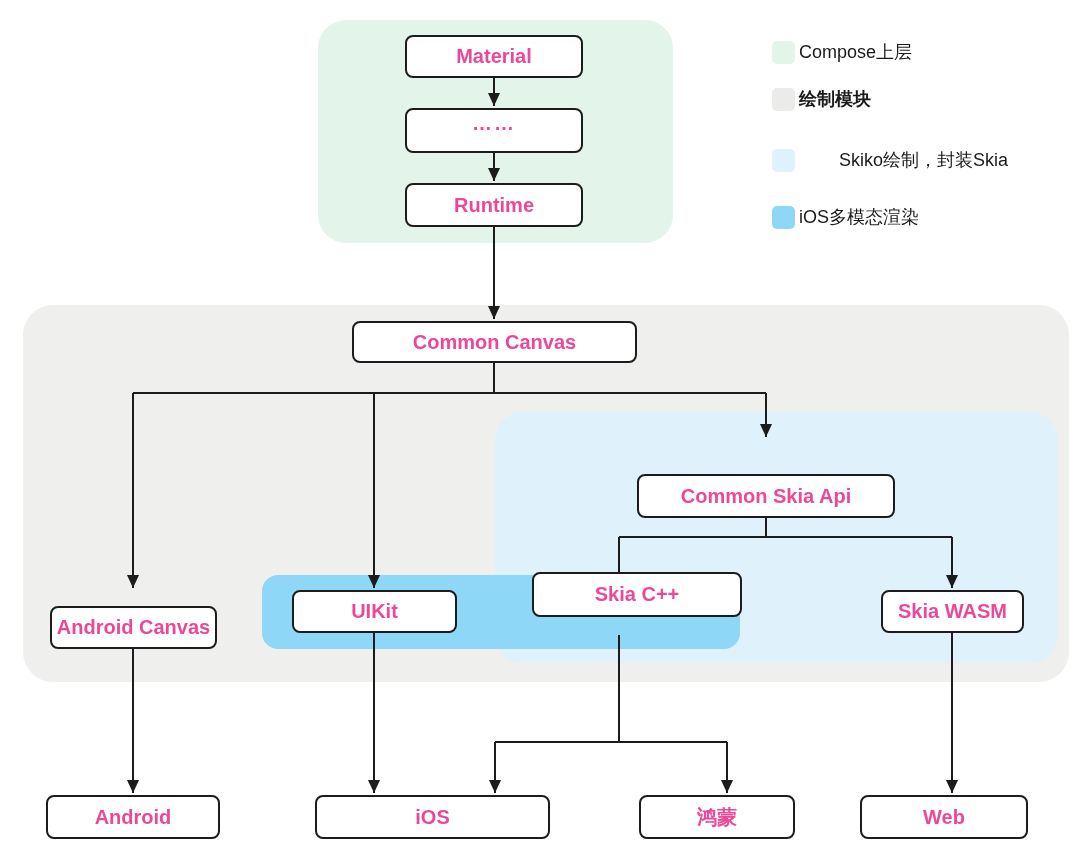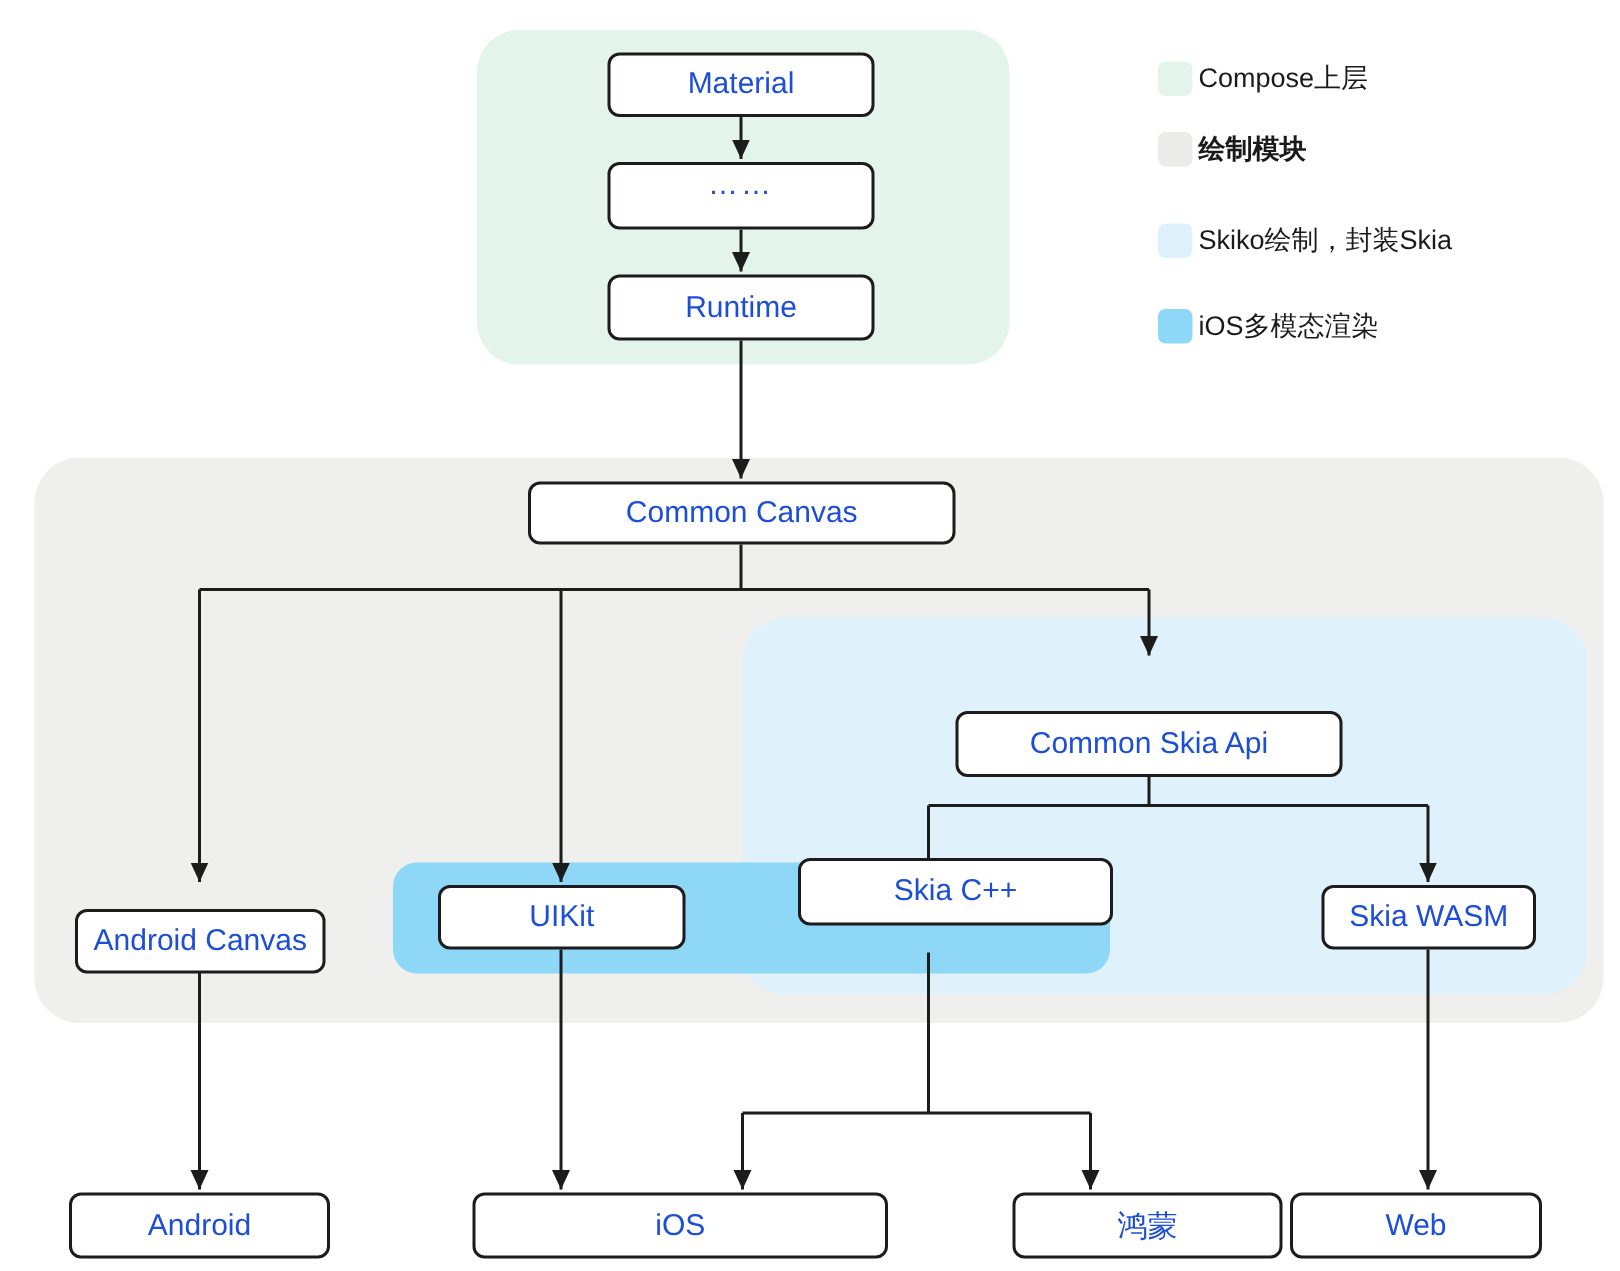--- a/index.html
+++ b/index.html
@@ -6,21 +6,21 @@
   .stage {
     position:relative; width:1080px; height:847px; background:#ffffff;
     font-family:"Liberation Sans", sans-serif; overflow:hidden;
   }
   .container { position:absolute; z-index:1; }
   svg.edges { position:absolute; left:0; top:0; z-index:2; }
   .node {
     position:absolute; z-index:3; background:#ffffff;
     border:2px solid #1c1c1c; border-radius:8px; box-sizing:border-box;
     display:flex; align-items:center; justify-content:center;
-    font-size:20px; color:#1d4ed8; white-space:nowrap;
+    font-size:20px; color:#ec4899; white-space:nowrap;font-weight:bold;
   }
   [data-name="node-dots"] { padding-bottom:14px; letter-spacing:2px; }
   .legend-item { position:absolute; z-index:3; display:flex; align-items:center; }
   .legend-swatch { width:23px; height:23px; border-radius:5px; flex:0 0 auto; }
   .legend-label { font-size:18px; color:#1a1a1a; margin-left:4px; white-space:nowrap; }
 </style>
 </head>
 <body>
 
 <div class="stage" id="stage" data-name="diagram-canvas">
@@ -57,32 +57,32 @@
     <div class="node" data-name="node-material" style="left: 405px; top: 35px; width: 178px; height: 43px;">Material</div>
     <div class="node" data-name="node-dots" style="left: 405px; top: 108px; width: 178px; height: 45px;">……</div>
     <div class="node" data-name="node-runtime" style="left: 405px; top: 183px; width: 178px; height: 44px;">Runtime</div>
     <div class="node" data-name="node-common-canvas" style="left: 352px; top: 321px; width: 285px; height: 42px;">Common Canvas</div>
     <div class="node" data-name="node-common-skia-api" style="left: 637px; top: 439px; width: 258px; height: 44px; margin-top: 35px;">Common Skia Api</div>
     <div class="node" data-name="node-android-canvas" style="left: 50px; top: 590px; width: 167px; height: 43px; margin-top: 16px;">Android Canvas</div>
     <div class="node" data-name="node-uikit" style="left: 292px; top: 590px; width: 165px; height: 43px; text-align: right;">UIKit</div>
     <div class="node" data-name="node-skia-cpp" style="left: 532px; top: 572px; width: 210px; height: 45px;">Skia C++</div>
     <div class="node" data-name="node-skia-wasm" style="left: 881px; top: 590px; width: 143px; height: 43px;">Skia WASM</div>
     <div class="node" data-name="node-android" style="left: 46px; top: 795px; width: 174px; height: 44px;">Android</div>
-    <div class="node" data-name="node-ios" style="left: 315px; top: 795px; width: 277px; height: 44px;">iOS</div>
-    <div class="node" data-name="node-hongmeng" style="left: 639px; top: 795px; width: 180px; height: 44px; margin-left: 36px;">鸿蒙</div>
+    <div class="node" data-name="node-ios" style="left: 315px; top: 795px; width: 235px; height: 44px;">iOS</div>
+    <div class="node" data-name="node-hongmeng" style="left: 639px; top: 795px; width: 156px; height: 44px;">鸿蒙</div>
     <div class="node" data-name="node-web" style="left: 860px; top: 795px; width: 168px; height: 44px;">Web</div>
     <div class="legend-item" data-name="legend-item-compose-upper" style="left: 772px; top: 40px;">
       <span class="legend-swatch" data-name="legend-swatch-compose-upper" style="background: rgb(227, 245, 234);"></span>
       <span class="legend-label" data-name="legend-label">Compose上层</span>
     </div>
     <div class="legend-item" data-name="legend-item-draw-module" style="left: 772px; top: 87px; font-weight: bold;">
       <span class="legend-swatch" data-name="legend-swatch-draw-module" style="background: rgb(235, 235, 233);"></span>
       <span class="legend-label" data-name="legend-label">绘制模块</span>
     </div>
-    <div class="legend-item" data-name="legend-item-skiko" style="left: 772px; top: 148px;">
+    <div class="legend-item" data-name="legend-item-skiko" style="left: 772px; top: 148px; gap: 40px;">
       <span class="legend-swatch" data-name="legend-swatch-skiko" style="background: rgb(223, 241, 251);"></span>
       <span class="legend-label" data-name="legend-label">Skiko绘制，封装Skia</span>
     </div>
     <div class="legend-item" data-name="legend-item-ios-multimodal" style="left: 772px; top: 205px;">
       <span class="legend-swatch" data-name="legend-swatch-ios-multimodal" style="background: rgb(142, 215, 247);"></span>
       <span class="legend-label" data-name="legend-label">iOS多模态渲染</span>
     </div>
   </div>
 
 </body></html>

